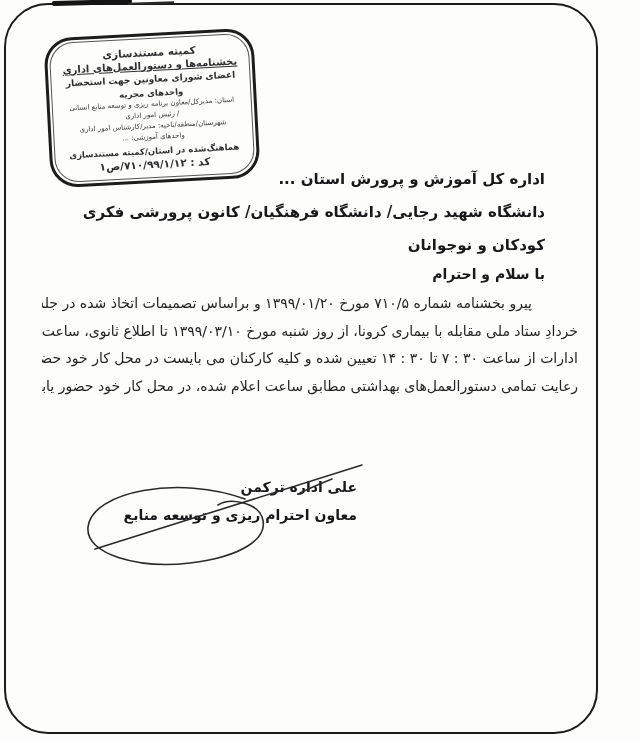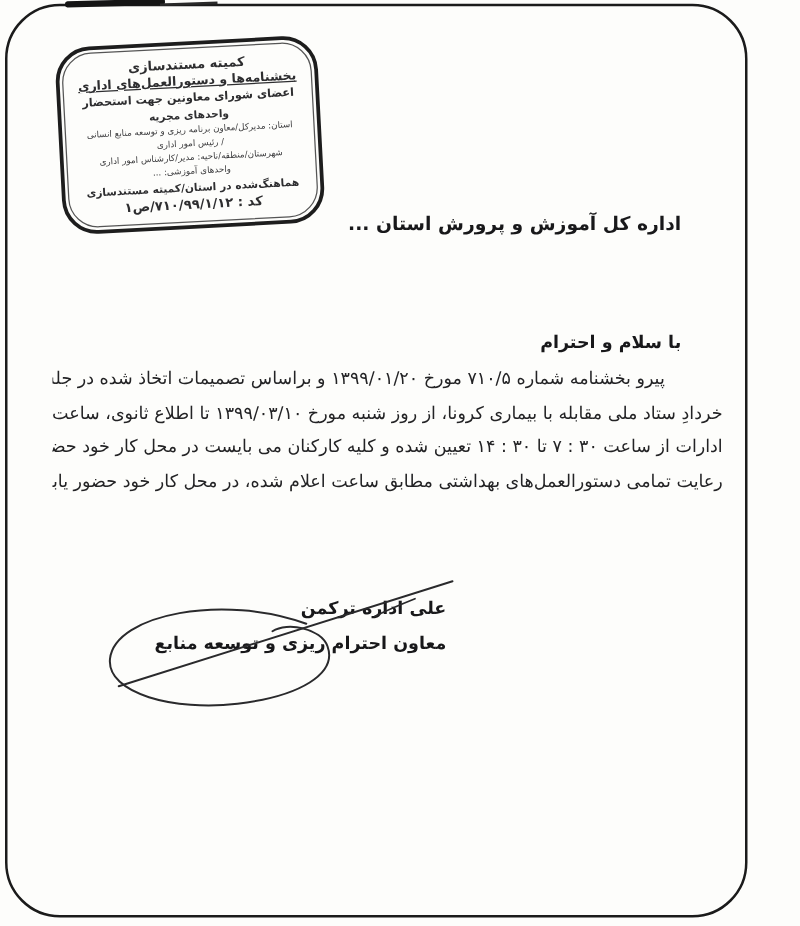--- a/index.html
+++ b/index.html
@@ -84,20 +84,21 @@
       <div class="st st5">/ رئیس امور اداری</div>
       <div class="st st5">شهرستان/منطقه/ناحیه: مدیر/کارشناس امور اداری</div>
       <div class="st st5">واحدهای آموزشی: ...</div>
       <div class="st st9">هماهنگ‌شده در استان/کمیته مستندسازی</div>
       <div class="st st10">کد : ۷۱۰/۹۹/۱/۱۲/ص۱</div>
     </div>
   </div>
 
   <div class="heading">
     <div>اداره کل آموزش و پرورش استان ...</div>
+    <div>دانشگاه شهید رجایی/  دانشگاه فرهنگیان/ کانون پرورشی فکری کودکان و نوجوانان</div>
   </div>
 
   <div class="salutation">با سلام و احترام</div>
 
   <div class="body-par">
     <div class="bline indent">پیرو بخشنامه شماره ۷۱۰/۵ مورخ ۱۳۹۹/۰۱/۲۰ و براساس تصمیمات اتخاذ شده در جلسه سوم</div>
     <div class="bline">خردادِ ستاد ملی مقابله با بیماری کرونا، از روز شنبه مورخ ۱۳۹۹/۰۳/۱۰ تا اطلاع ثانوی، ساعت کار</div>
     <div class="bline">ادارات از ساعت ۳۰ : ۷ تا ۳۰ : ۱۴ تعیین شده و کلیه کارکنان می بایست در محل کار خود حضور</div>
     <div class="bline">رعایت تمامی دستورالعمل‌های بهداشتی مطابق ساعت اعلام شده، در محل کار خود حضور یابند.</div>
   </div>

